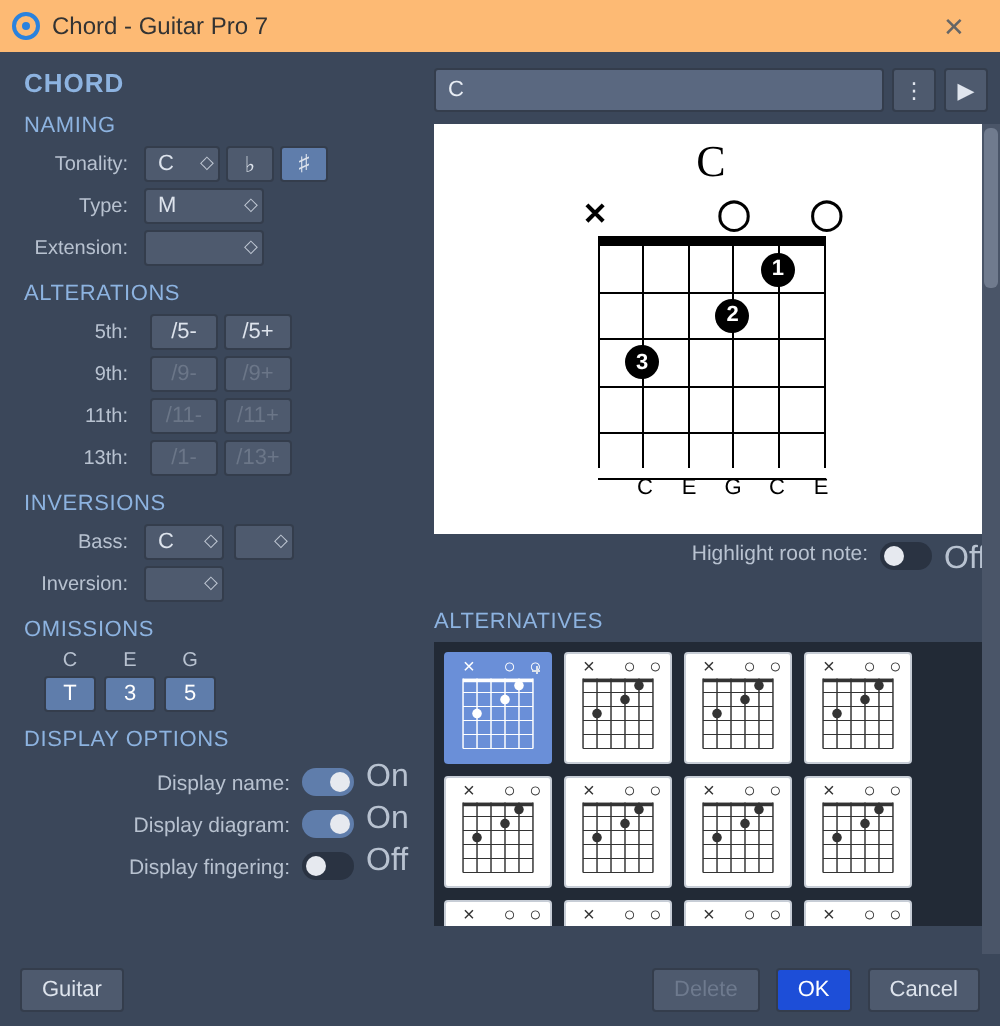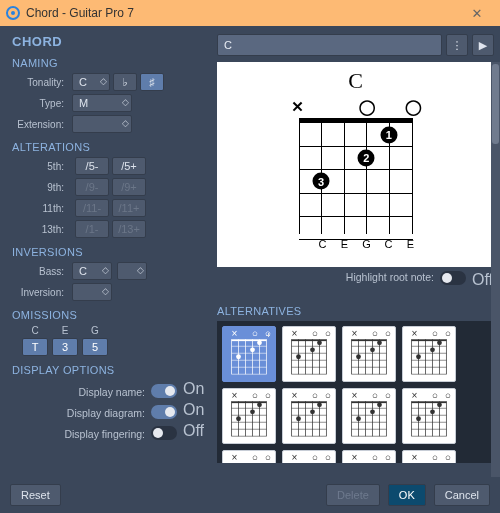--- a/index.html
+++ b/index.html
@@ -50,21 +50,21 @@
 .alt-panel{background:#222a36;padding:5px 2px 3px 5px;height:142px;overflow:hidden;position:relative}
 .alt-grid{display:grid;grid-template-columns:repeat(4,54px);gap:6px 6px}
 .mini{width:54px;height:56px;background:#fff;border:1px solid #c7cdd6;border-radius:2px;position:relative;padding:3px}
 .mini.sel{background:#6a8fd8;border-color:#6a8fd8}
 .mini svg{width:100%;height:100%}
 .rscroll{position:absolute;right:0;top:36px;bottom:0;width:9px;background:#4a5568}
 .rscroll .thumb{position:absolute;top:2px;left:1px;width:7px;height:80px;background:#707b8e;border-radius:3px}
 .footer{height:36px;display:flex;align-items:center;padding:0 10px;gap:8px}
 .fbtn{height:22px;padding:0 10px;background:#4e5a6e;border:1px solid #343d4c;border-radius:2px;color:#dde3ec;display:flex;align-items:center}
 .fbtn.dim{color:#6e7a8e}
-.fbtn.pri{background:#0c4a6e;color:#fff}
+.fbtn.pri{background:#1d4ed8;color:#fff}
 .spacer{flex:1}
 </style>
 </head>
 <body>
 
 <div class="titlebar">
   <div class="tb-icon"></div>
   <div class="tb-title">Chord - Guitar Pro 7</div>
   <div class="tb-close">✕</div>
 </div>
@@ -482,21 +482,21 @@
     </div>
 
     <div class="rscroll">
         <div class="thumb"></div>
       </div>
   </div>
 </div>
 
 <div class="footer">
   <div class="fbtn">
-      <span>Reset</span>
+      <span>Guitar</span>
     </div>
   <div class="spacer"></div>
   <div class="fbtn dim">
       <span>Delete</span>
     </div>
   <div class="fbtn pri">
       <span>OK</span>
     </div>
   <div class="fbtn">
       <span>Cancel</span>

